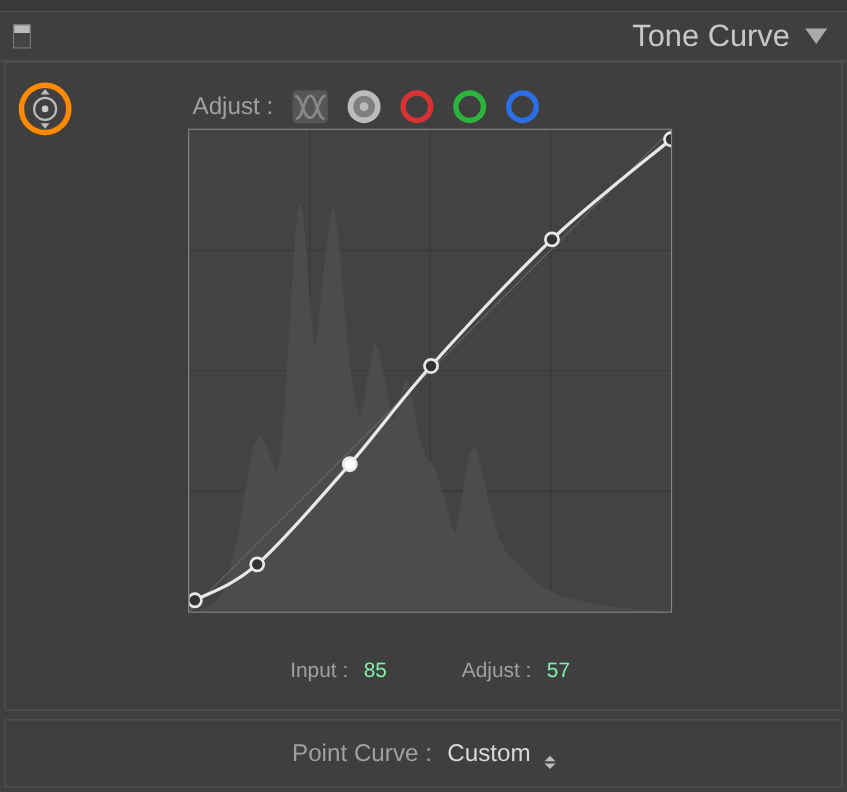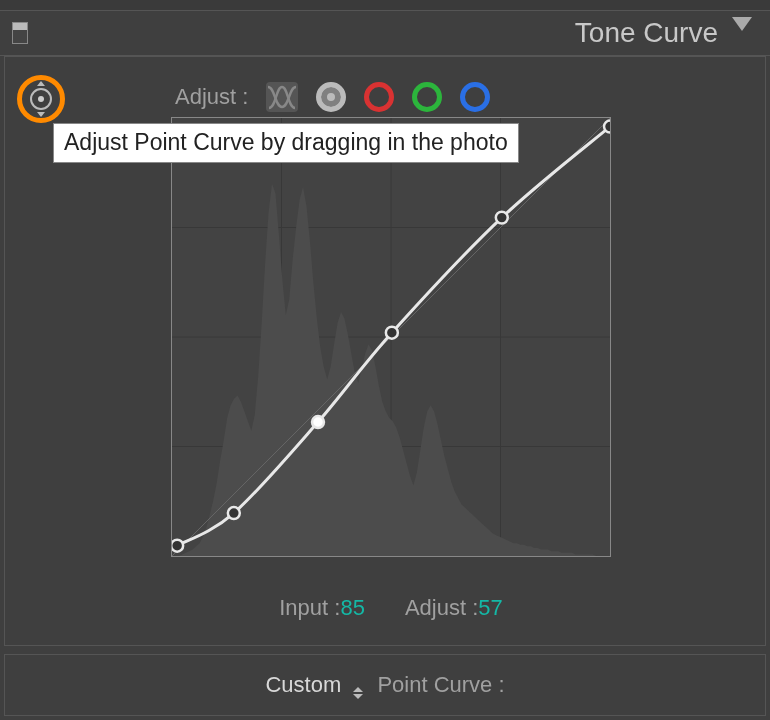--- a/index.html
+++ b/index.html
@@ -6,21 +6,21 @@
     body {
       width: 770px;
       height: 720px;
       background: #3f3f3f;
       font-family: "Helvetica Neue", Arial, sans-serif;
       overflow: hidden;
     }
     .top-bar { height: 11px; background: #3a3a3a; border-bottom: 1px solid #555;}
     .panel-header {
       display: flex;
-      align-items: flex-start;
+      align-items: center;
       justify-content: flex-end;
       padding: 6px 18px 6px 10px;
       border-bottom: 1px solid #555;
     }
     .panel-switch {
       width: 16px; height: 22px;
       border: 1px solid #888;
       position: absolute;
       left: 12px; top: 22px;
       display: flex; flex-direction: column;
@@ -119,24 +119,24 @@
     .curve-svg { position:absolute; inset:0; width:100%; height:100%;}
     .curve-svg .grid line{ stroke:#383838; stroke-width:1;}
     .curve-svg .diag{ stroke:#666; stroke-width:1;}
     .curve-svg .hist{ fill:#4c4c4c;}
     .curve-svg .curve{ stroke:#e8e8e8; stroke-width:3; fill:none;}
     .curve-svg .pt{ fill:#333; stroke:#e8e8e8; stroke-width:2.5;}
     .curve-svg .pt.sel{ fill:#fff;}
     .io-row{
       position:absolute; left:166px; bottom:24px;
       width:440px;
-      display:flex; justify-content:center; 
-      color:#a0a0a0; font-size:22px; font-weight:300;
-    }
-    .io-row .val{ color:#14b8a6;}
+      display:flex; justify-content:center; gap: 14px;
+      color:#a0a0a0; font-size:19px; font-weight:300;
+    }
+    .io-row .val{ color:#86efac;}
     .io-row .gap{ width:40px;}
     .footer {
       border: 1px solid #555;
       border-top: 1px solid #555;
       margin: 8px 4px 0 4px;
       height: 62px;
       display:flex; align-items:center; justify-content:center; gap:14px;
       color:#a0a0a0; font-size:22px; font-weight:300;
     }
     .footer .val{ color:#d8d8d8;}
@@ -163,21 +163,20 @@
 
   <div class="tat">
     <div class="tat-ring"></div>
     <div class="tat-arrow up"></div>
     <div class="tat-inner">
         <div class="tat-dot"></div>
       </div>
     <div class="tat-arrow dn"></div>
   </div>
 
-  <div class="tooltip">Adjust Point Curve by dragging in the photo</div>
 
   <div class="adjust-row">
     <span class="adjust-label">Adjust :</span>
     <span class="channel-swatch">
       <svg viewBox="0 0 32 30" width="32" height="30">
         <path d="M3 26 C 10 26, 10 5, 16 5 S 22 26, 29 26"></path>
         <path d="M2 5 C 9 5, 9 25, 16 25 S 23 5, 30 5"></path>
       </svg>
     </span>
     <span class="channel rgb"></span>
@@ -213,21 +212,21 @@
   <div class="io-row">
     <span>Input :</span>
     <span class="val">85</span>
     <span class="gap"></span>
     <span>Adjust :</span>
     <span class="val">57</span>
   </div>
 </div>
 
 <div class="footer">
+  <span>Point Curve :</span>
   <span>
     <span class="val">Custom</span>
     <span class="sort-icon">
       <span class="u"></span>
         <span class="d"></span>
     </span>
   </span>
-  <span>Point Curve :</span>
 </div>
 
 </body></html>

